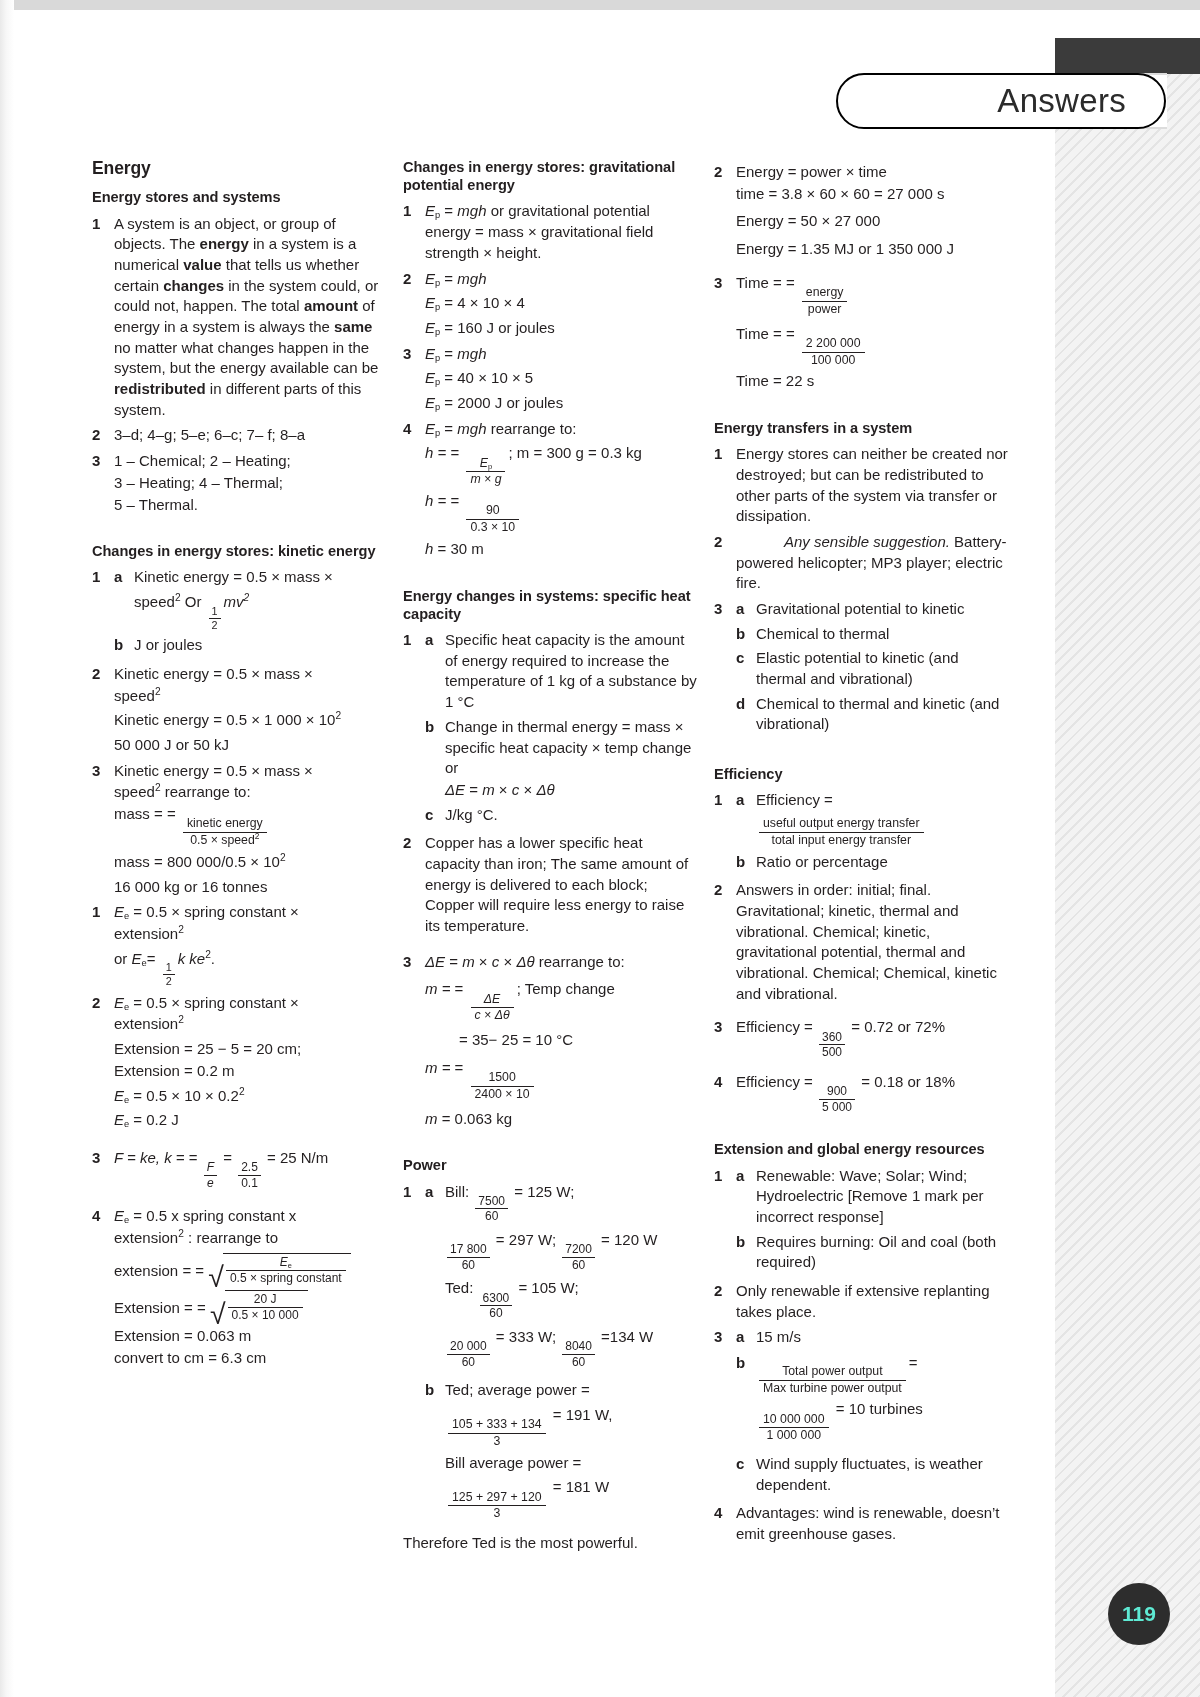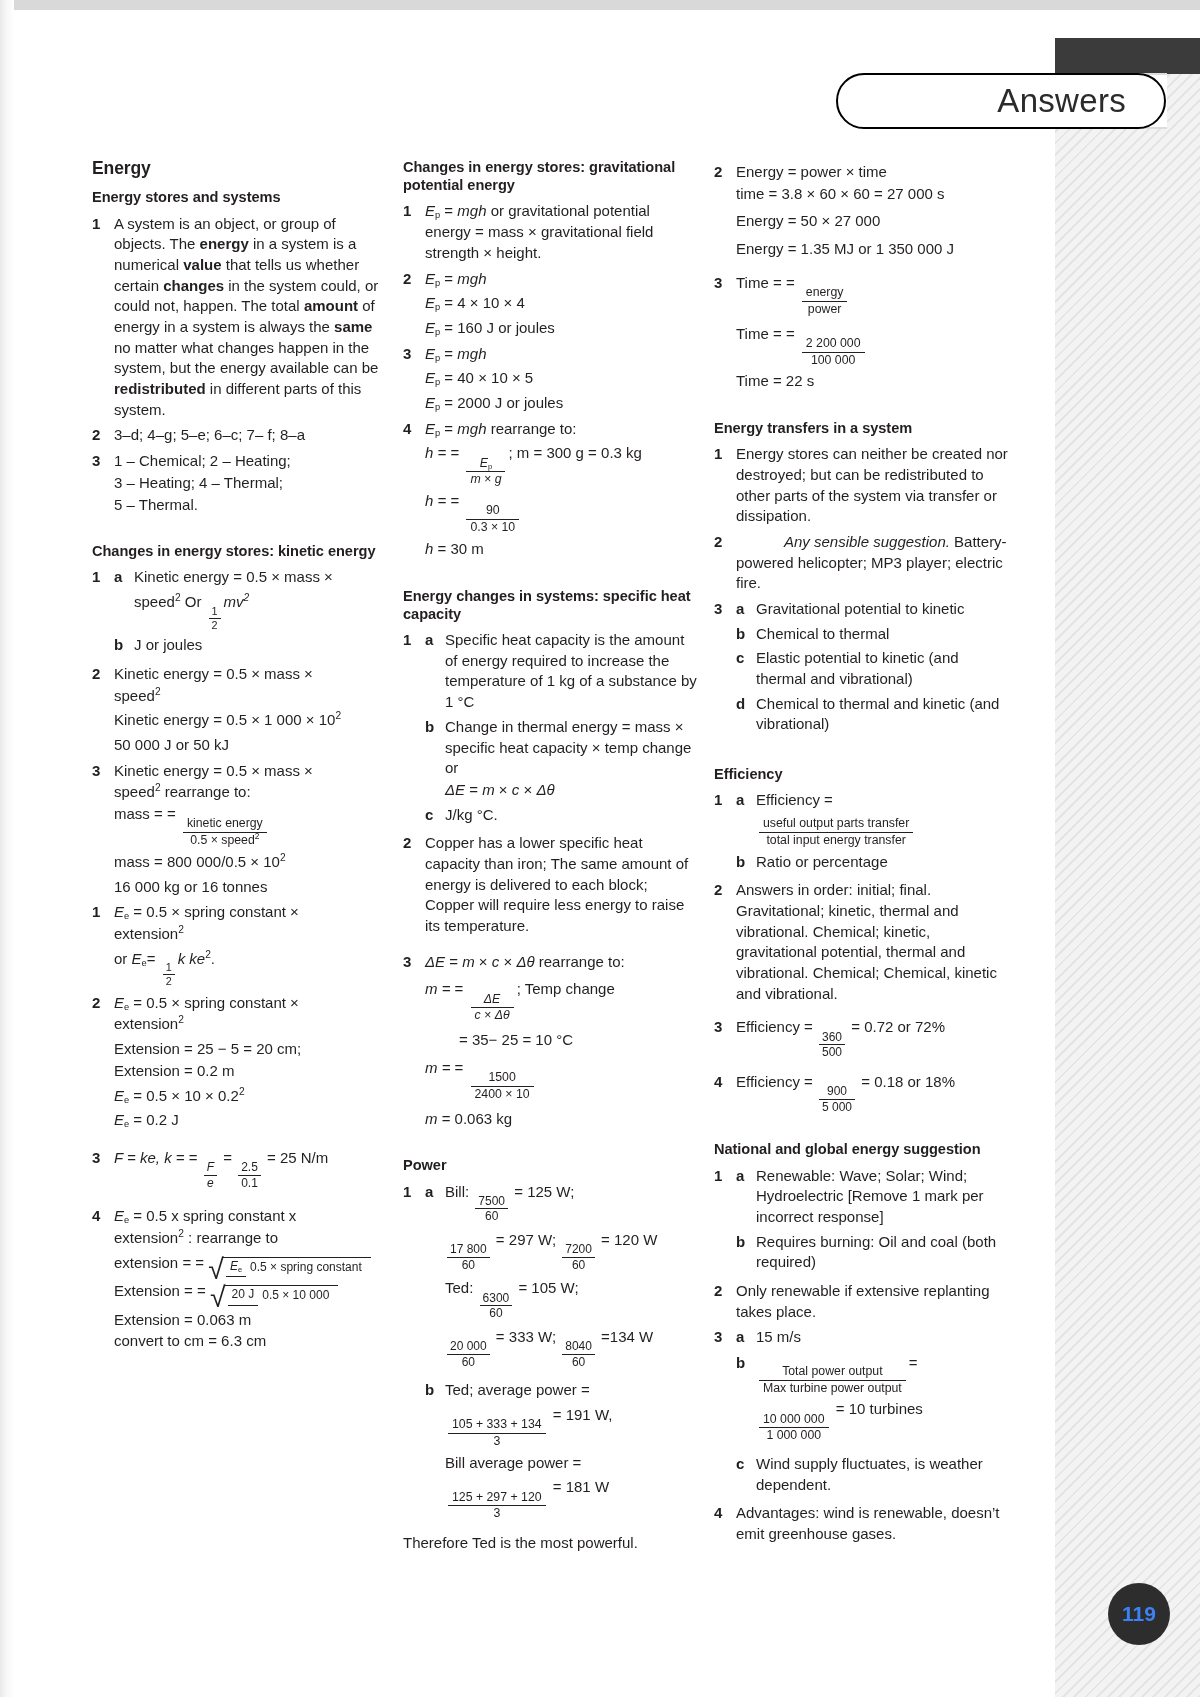--- a/index.html
+++ b/index.html
@@ -78,21 +78,21 @@
     z-index: 5;
   }
 
   
   #page-number {
     position: absolute;
     right: 30px; bottom: 52px;
     width: 62px; height: 62px;
     border-radius: 50%;
     background: #2d2d2d;
-    color: #3b82f6;
+    color: #5eead4;
     display: flex; align-items: center; justify-content: center;
     font-size: 21px; font-weight: 700;
     z-index: 8;
   }
 
   
   #columns {
     position: absolute;
     left: 92px; top: 158px;
     width: 925px;
@@ -182,21 +182,21 @@
 
   
   .sqrt { display: inline-flex; align-items: stretch; vertical-align: -0.6em; }
   .sqrt .glyph {
     font-size: 1.9em; line-height: 0.72; align-self: flex-end;
     margin-right: -1px; transform: translateY(2px);
   }
   .sqrt .radicand {
     border-top: 1.4px solid #231f20;
     padding: 2px 5px 0 3px;
-    display: inline-flex; flex-direction: row;
+    display: inline-flex; flex-direction: column;
     text-align: center; line-height: 1.12;
   }
   .sqrt .radicand .num {
     border-bottom: 1.4px solid #231f20;
     font-size: 0.8em; padding: 0 4px 1px 4px;
   }
   .sqrt .radicand .den { font-size: 0.8em; padding: 1px 4px 0 4px; }
 </style>
 </head>
 <body>
@@ -584,21 +584,21 @@
       <div class="sub-title spaced">Efficiency</div>
 
       <div class="qrow">
         <div class="qnum">1</div>
         <div class="qbody">
           <div class="subrow">
             <div class="sublet">a</div>
             <div class="subbody">
               <p class="ln">Efficiency =</p>
               <p class="ln"><span class="bfrac" style="vertical-align:0">
-                    <span class="num">useful output parts transfer</span>
+                    <span class="num">useful output energy transfer</span>
                     <span class="den">total input energy transfer</span>
                   </span></p>
             </div>
           </div>
           <div class="subrow">
             <div class="sublet">b</div>
             <div class="subbody">
                 <p class="ln">Ratio or percentage</p>
               </div>
           </div>
@@ -625,21 +625,21 @@
       <div class="qrow" style="margin-top:12px">
         <div class="qnum">4</div>
         <div class="qbody">
           <p class="ln"><span>Efficiency = </span><span class="frac">
                 <span class="num">900</span>
                 <span class="den">5 000</span>
               </span><span> = 0.18 or 18%</span></p>
         </div>
       </div>
 
-      <div class="sub-title spaced">National and global energy suggestion</div>
+      <div class="sub-title spaced">Extension and global energy resources</div>
 
       <div class="qrow">
         <div class="qnum">1</div>
         <div class="qbody">
           <div class="subrow">
             <div class="sublet">a</div>
             <div class="subbody">
                 <p class="ln">Renewable: Wave; Solar; Wind; Hydroelectric [Remove 1 mark per incorrect response]</p>
               </div>
           </div>

